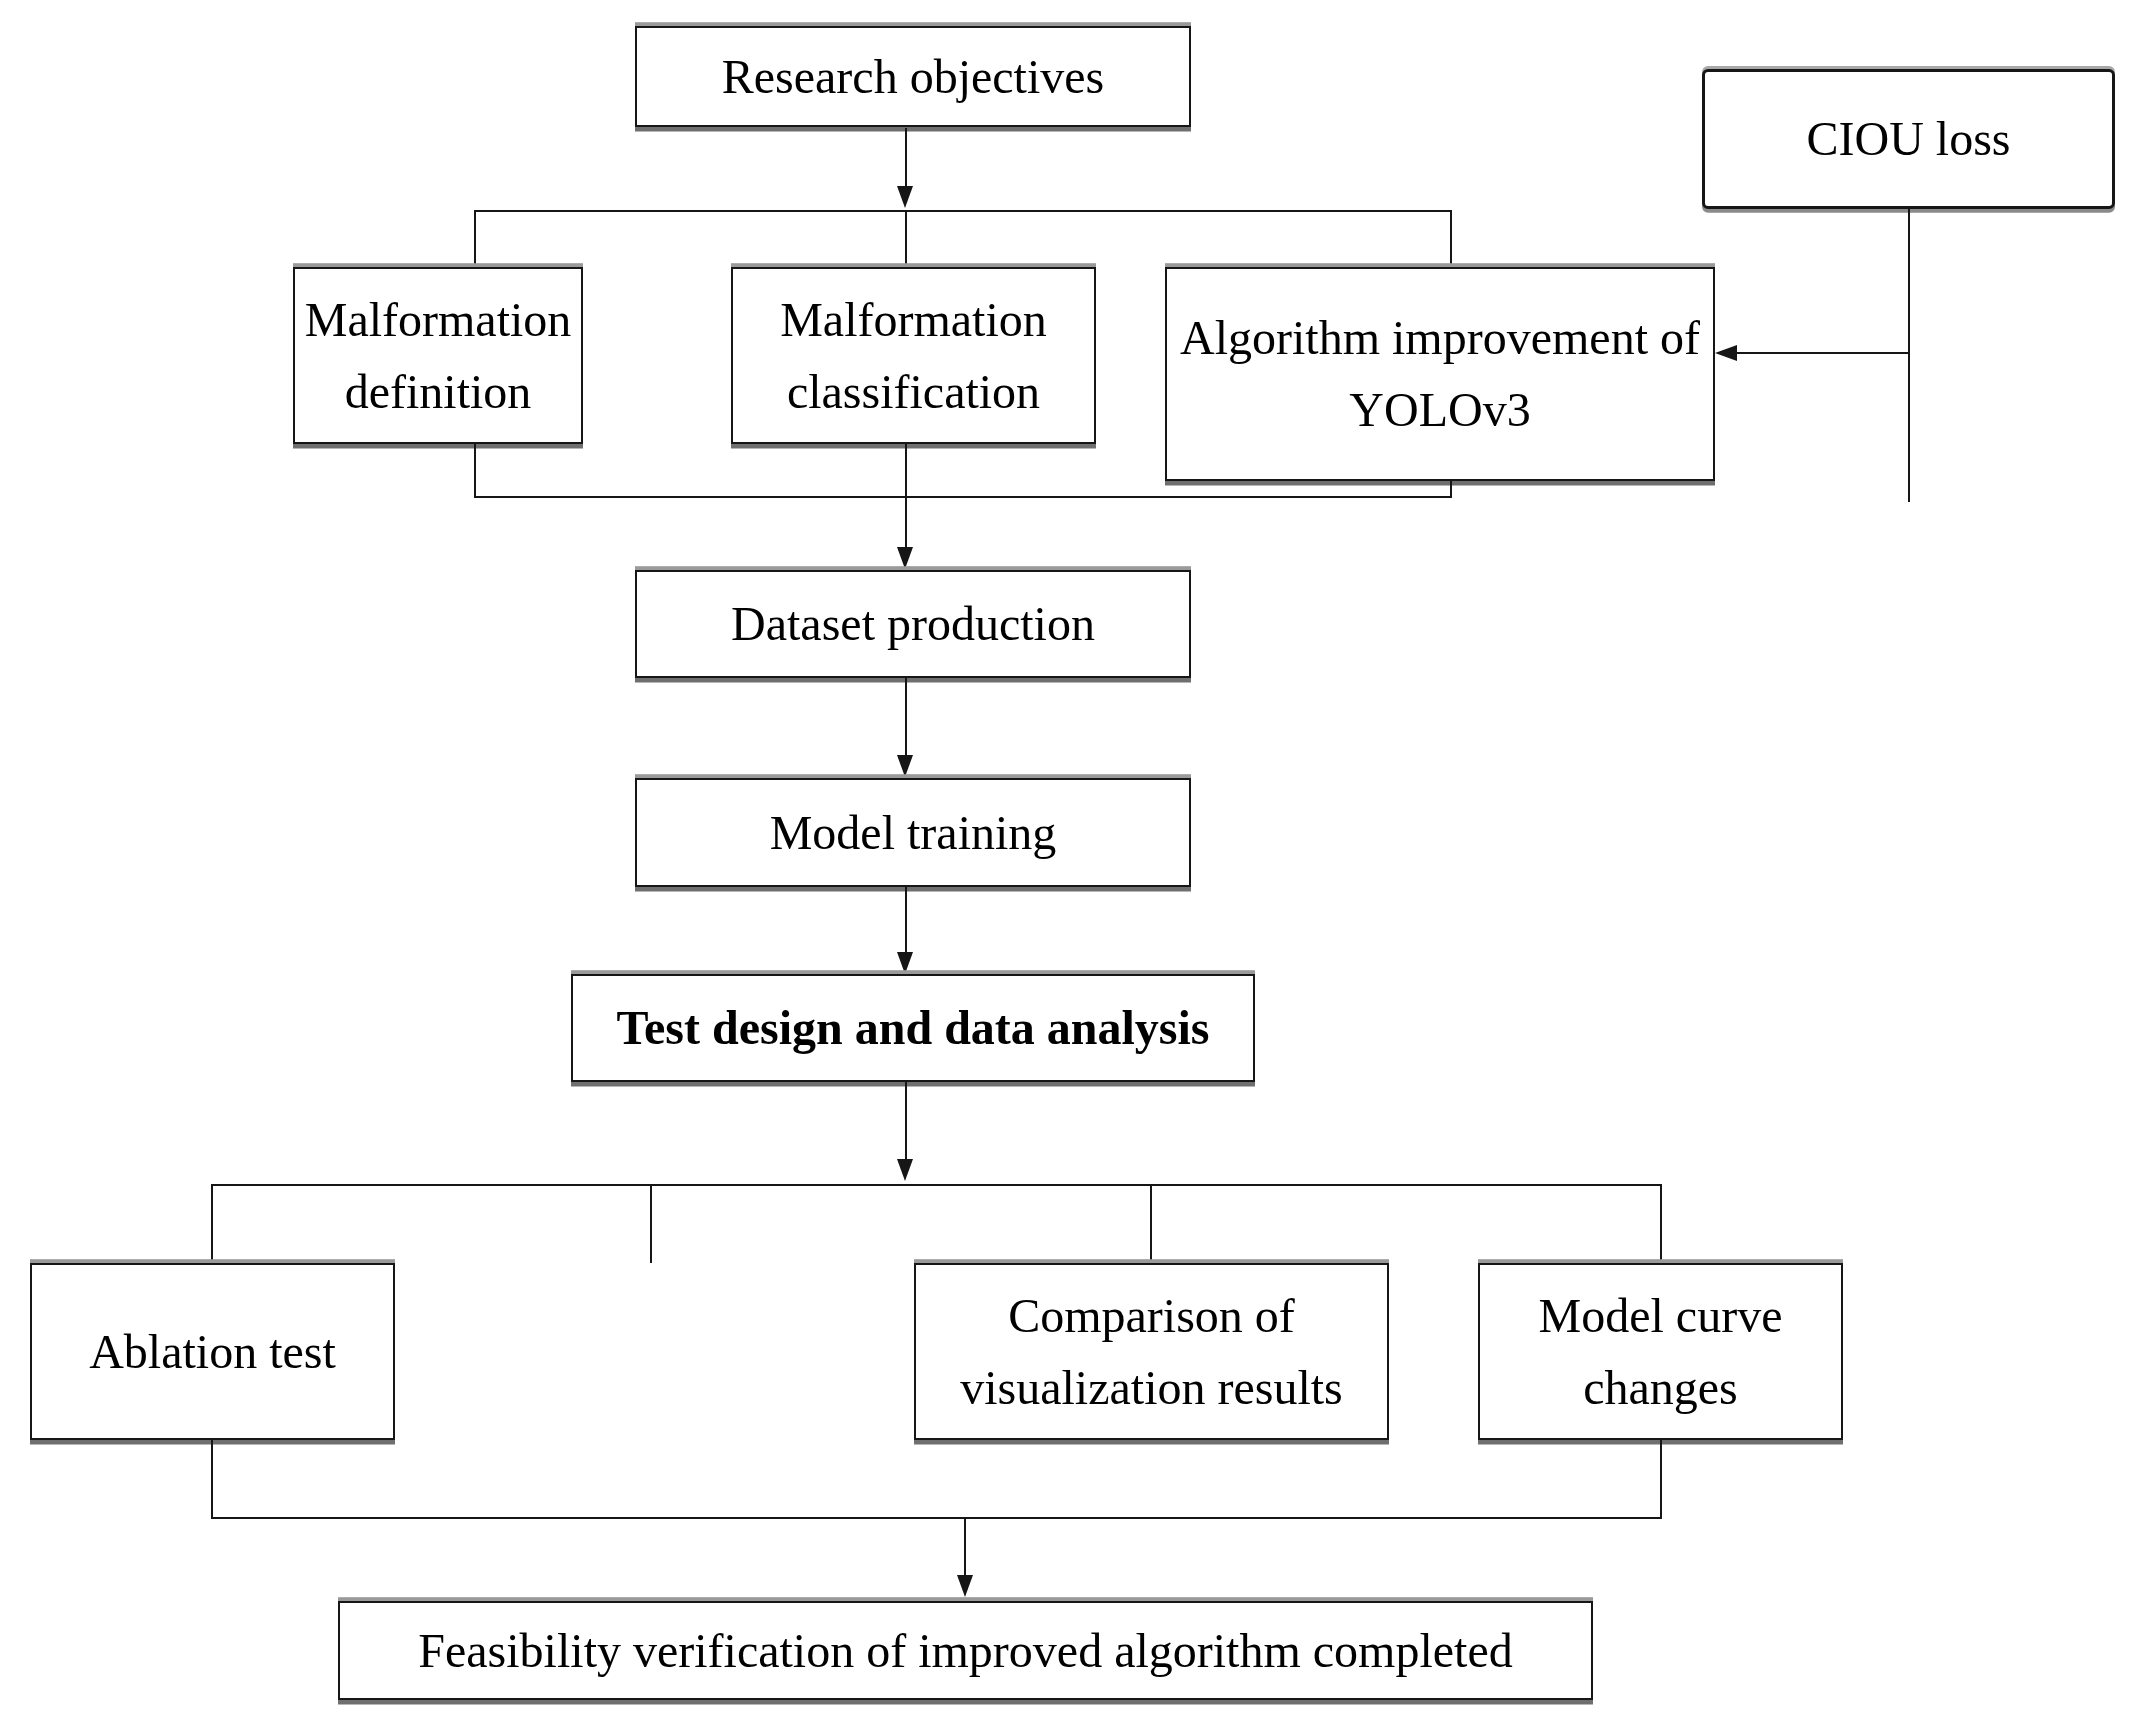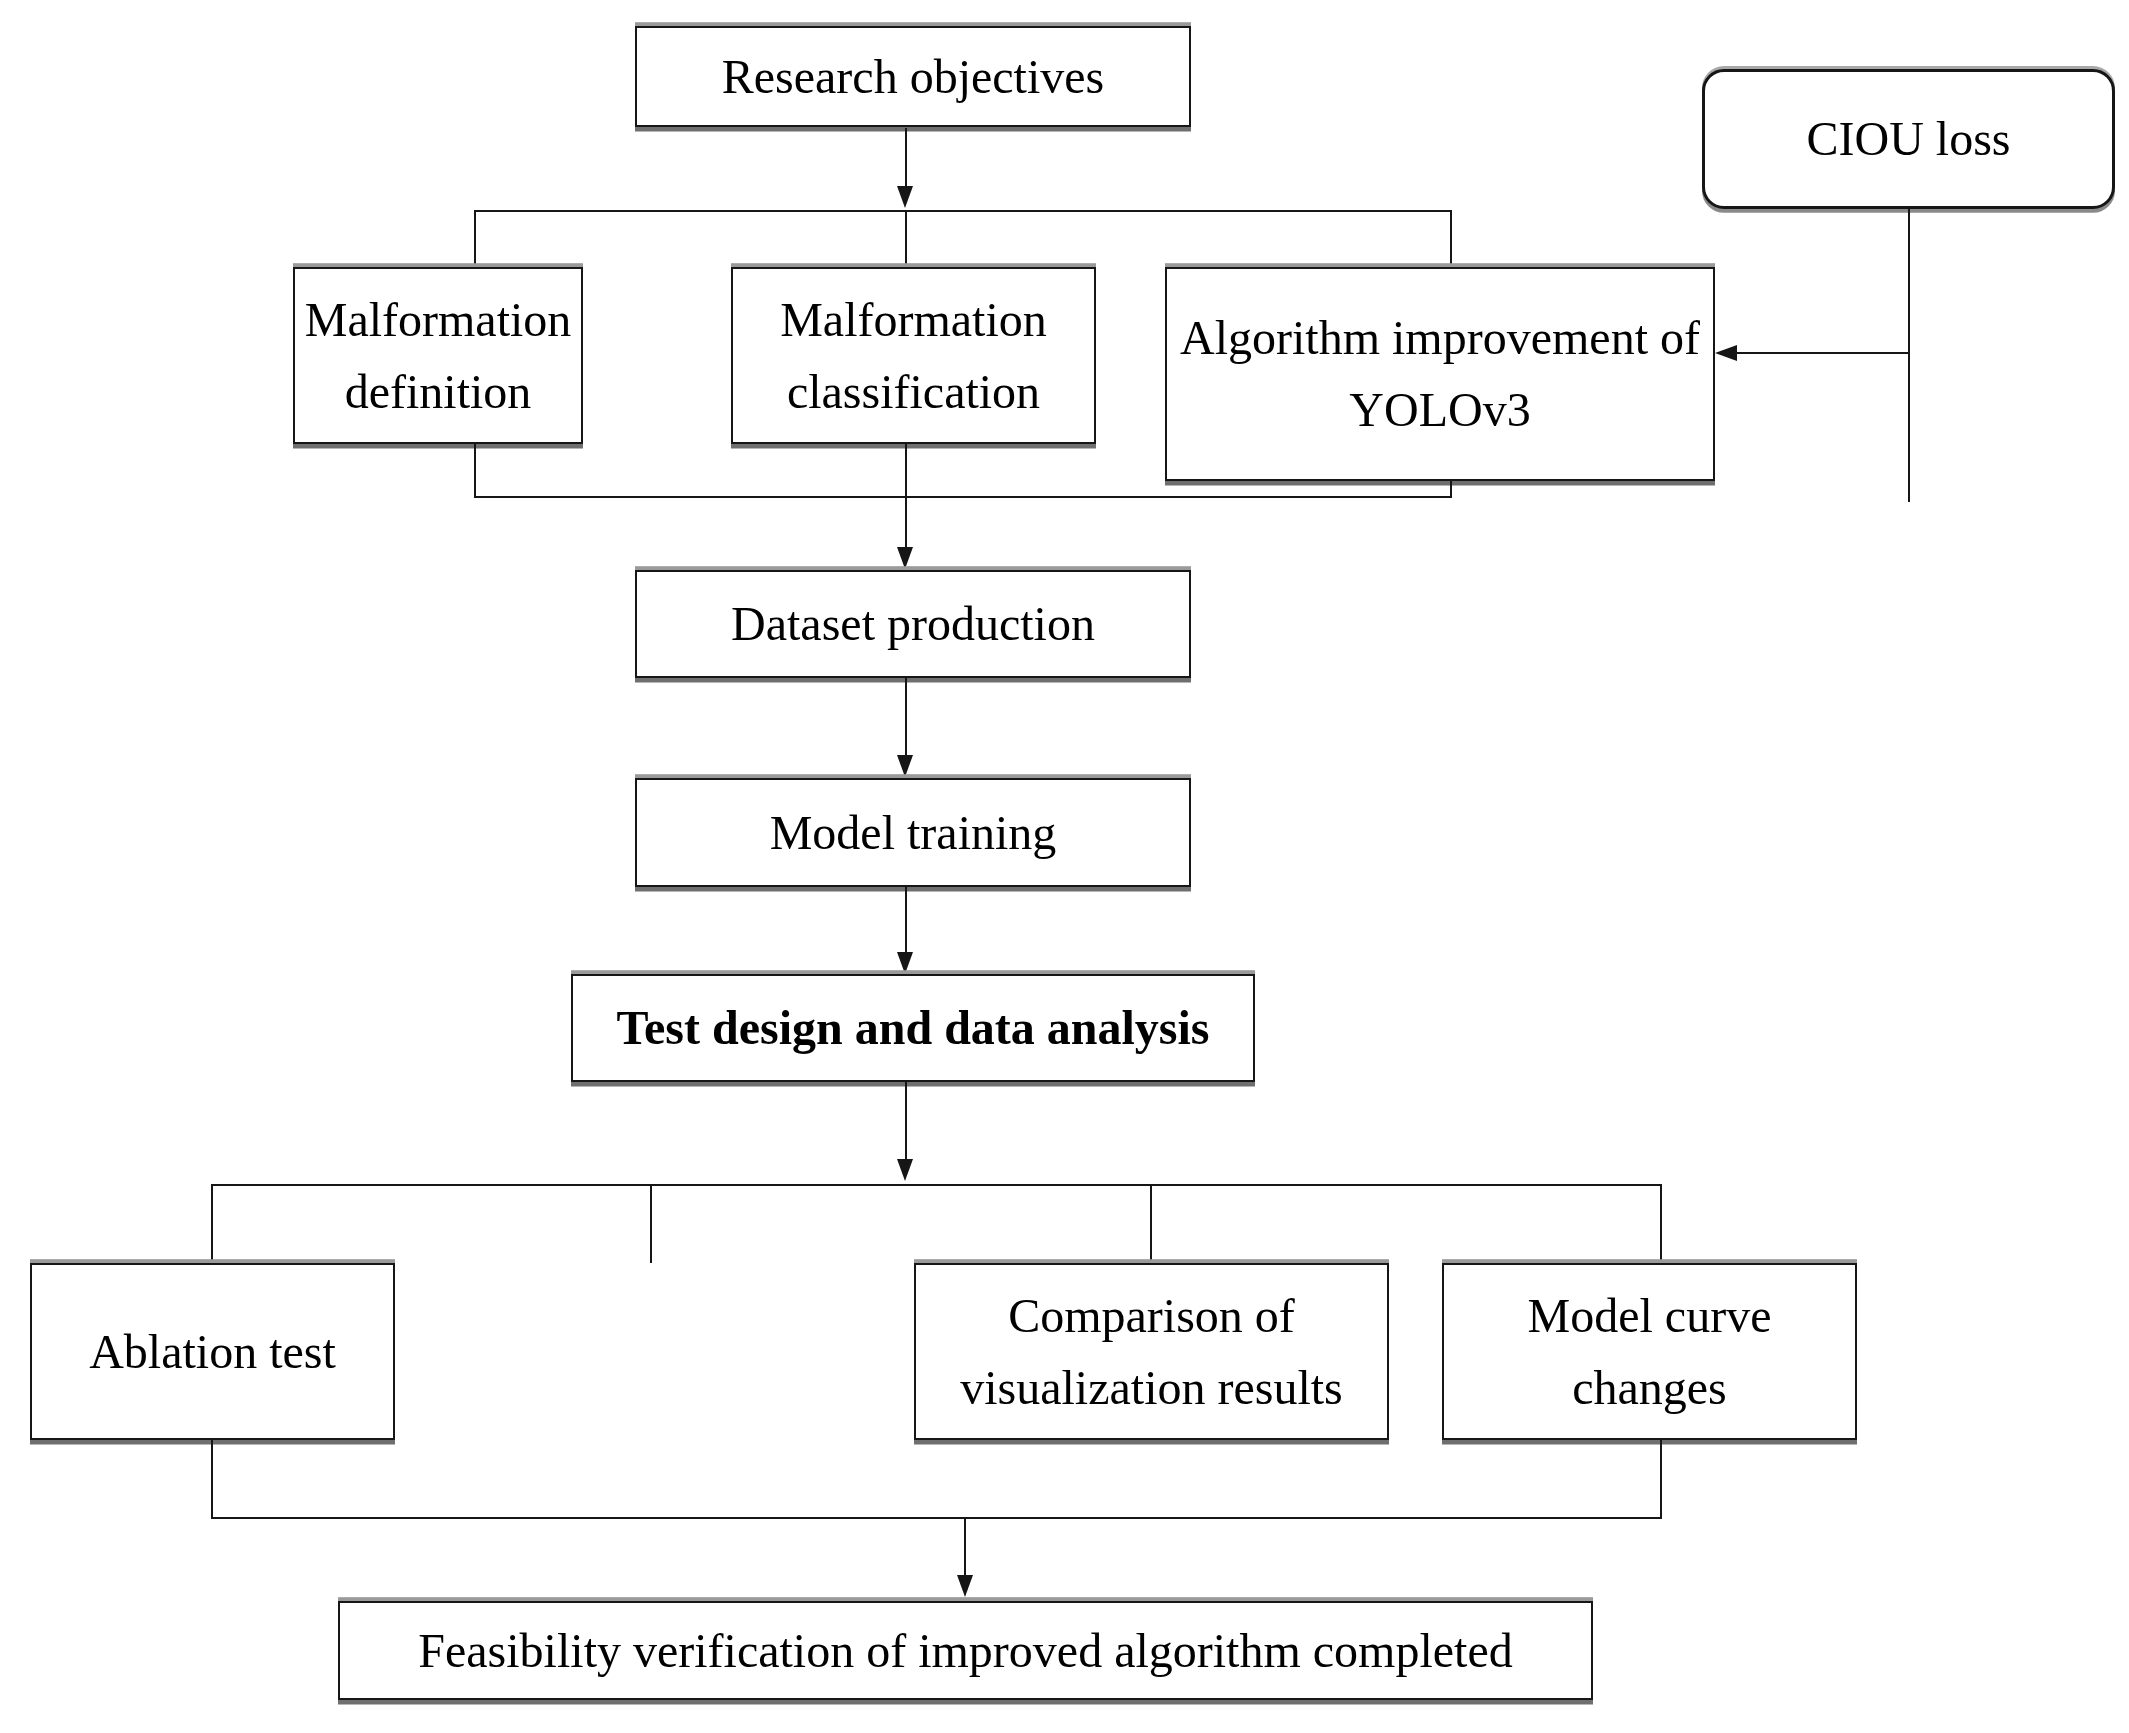--- a/index.html
+++ b/index.html
@@ -24,21 +24,21 @@
     align-items: center;
     justify-content: center;
     text-align: center;
     font-size: 48px;
     line-height: 1.5;
     color: #000000;
     padding: 0 12px;
     box-sizing: border-box;
   }
   .rounded {
-    border-radius: 22px;
+    border-radius: 6px;
     border-width: 3px;
     box-shadow: 0 -3px 0 #a8a8a8, 0 3.8px 0 #8a8a8a;
   }
   .line {
     position: absolute;
     background: #161616;
   }
   .ah-down {
     position: absolute;
     width: 0;
@@ -112,21 +112,21 @@
   <div class="line" style="left:211px; top:1184px; width:2.3px; height:79px;"></div>
   <div class="line" style="left:650px; top:1184px; width:2.3px; height:79px;"></div>
   <div class="line" style="left:1150px; top:1184px; width:2.3px; height:79px;"></div>
   <div class="line" style="left:1660px; top:1184px; width:2.3px; height:79px;"></div>
 
   <div class="node" style="left:30px; top:1263px; width:365px; height:177px;">Ablation test</div>
 
 
   <div class="node" style="left:914px; top:1263px; width:475px; height:177px;">Comparison of visualization results</div>
 
-  <div class="node" style="left:1442px; top:1263px; width:415px; height:177px;">Model curve changes</div>
+  <div class="node" style="left:1478px; top:1263px; width:365px; height:177px;">Model curve changes</div>
 
   <div class="line" style="left:211px; top:1439px; width:2.3px; height:80px;"></div>
   <div class="line" style="left:1660px; top:1439px; width:2.3px; height:80px;"></div>
   <div class="line" style="left:211px; top:1517px; width:1451px; height:2.3px;"></div>
 
   <div class="line" style="left:964px; top:1517px; width:2.3px; height:58px;"></div>
   <div class="ah-down" style="left:957px; top:1575px;"></div>
 
   <div class="node" style="left:338px; top:1601px; width:1255px; height:99px;">Feasibility verification of improved algorithm completed</div>
 

